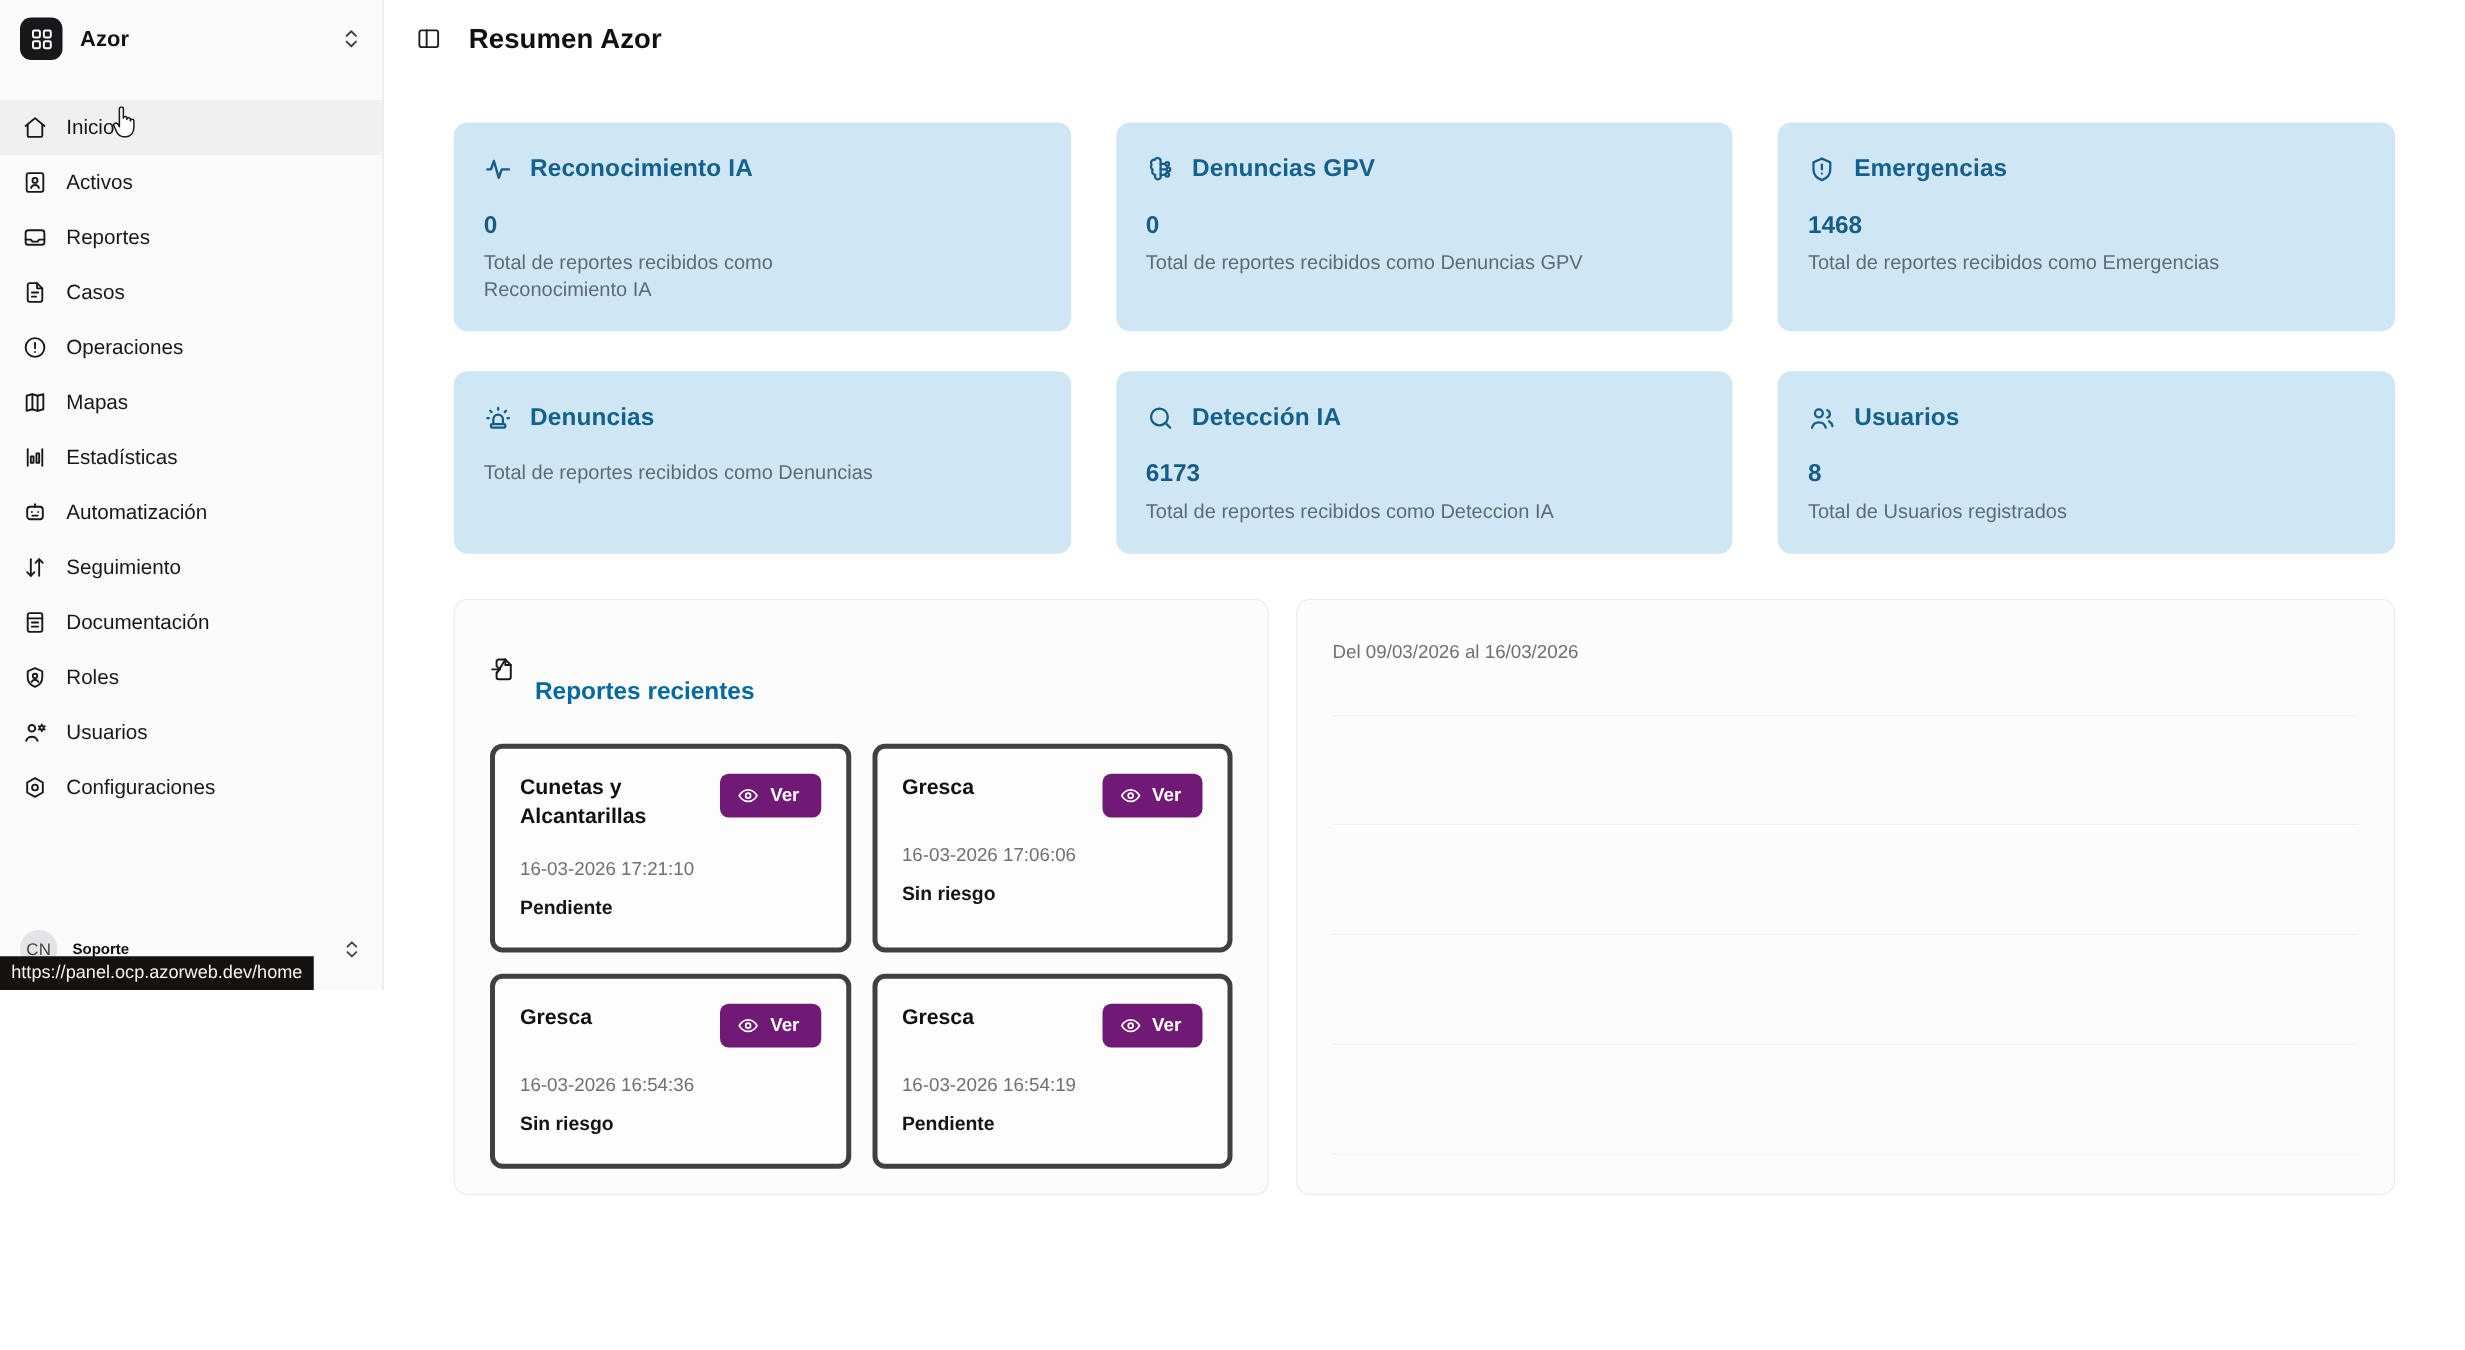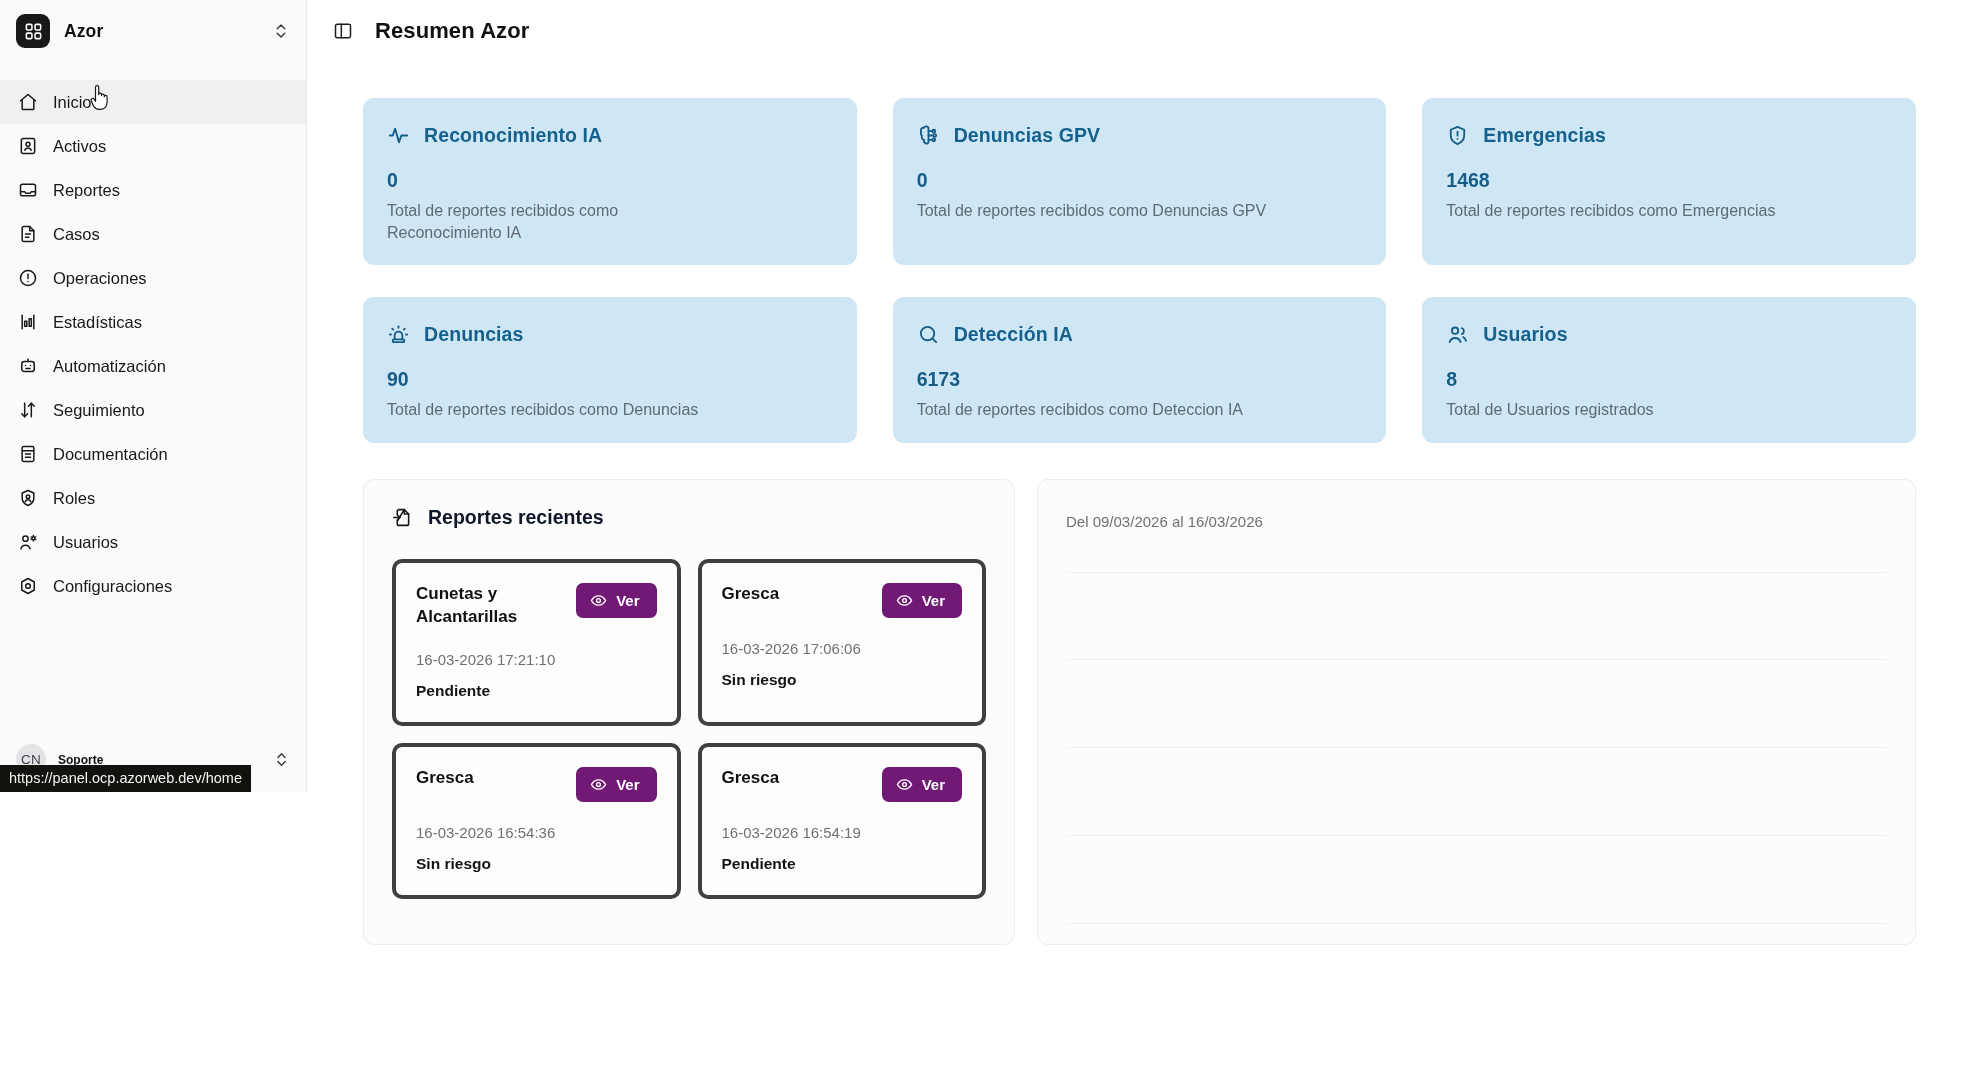--- a/index.html
+++ b/index.html
@@ -118,21 +118,21 @@
   }
   .card-box {
     background: #fcfcfc;
     border: 1px solid #ececec;
     border-radius: 11px;
     padding: 26px 28px 20px 28px;
     min-height: 430px;
   }
   .section-head { display: flex; align-items: center; gap: 15px; margin-bottom: 30px; }
   .section-ico { width: 21px; height: 21px; color: #18181b; flex: 0 0 21px; display: block; }
-  .section-title { font-size: 19.5px; font-weight: 700; color: #0f172a; }
+  .section-title { font-size: 19.5px; font-weight: 700; color: #0369a1; margin-top: 36px; }
 
   .report-grid {
     display: grid; grid-template-columns: 1fr 1fr;
     column-gap: 17px; row-gap: 17px;
   }
   .report-card {
     background: #fdfdfd;
     border: 4px solid #404040;
     border-radius: 10px;
     padding: 20px 20px 22px 20px;
@@ -242,20 +242,30 @@
         <span class="nav-ico">
           <svg width="20" height="20" viewBox="0 0 24 24" fill="none" stroke="currentColor" stroke-width="1.8" stroke-linecap="round" stroke-linejoin="round">
               <circle cx="12" cy="12" r="9"></circle>
               <path d="M12 7.5v5.2"></path>
               <path d="M12 16.3h.01"></path>
             </svg>
         </span>
         <span class="nav-label">Operaciones</span>
       </div>
 
+      <div class="nav-item">
+        <span class="nav-ico">
+          <svg width="20" height="20" viewBox="0 0 24 24" fill="none" stroke="currentColor" stroke-width="1.8" stroke-linecap="round" stroke-linejoin="round">
+              <path d="M4 5.5 9.5 4l5 1.5L20 4v14.5L14.5 20l-5-1.5L4 20z"></path>
+              <path d="M9.5 4v14.5"></path>
+              <path d="M14.5 5.5V20"></path>
+            </svg>
+        </span>
+        <span class="nav-label">Mapas</span>
+      </div>
 
       <div class="nav-item">
         <span class="nav-ico">
           <svg width="20" height="20" viewBox="0 0 24 24" fill="none" stroke="currentColor" stroke-width="1.8" stroke-linecap="round" stroke-linejoin="round">
               <path d="M5 4v16"></path>
               <path d="M19 4v16"></path>
               <rect x="8" y="11" width="2.6" height="6"></rect>
               <rect x="13.4" y="8" width="2.6" height="9"></rect>
             </svg>
         </span>
@@ -424,21 +434,20 @@
                   <rect x="6" y="17" width="12" height="3" rx="1"></rect>
                   <path d="M12 5V3.5"></path>
                   <path d="M6.5 7 5.4 5.9"></path>
                   <path d="M17.5 7l1.1-1.1"></path>
                   <path d="M4.2 12H3"></path>
                   <path d="M21 12h-1.2"></path>
                 </svg>
             </span>
             <span class="stat-title">Denuncias</span>
           </div>
-          <div class="stat-value">90</div>
           <div class="stat-desc wide">Total de reportes recibidos como Denuncias</div>
         </div>
 
         <div class="stat-card short">
           <div class="stat-head">
             <span class="stat-ico">
               <svg width="23" height="23" viewBox="0 0 24 24" fill="none" stroke="currentColor" stroke-width="1.9" stroke-linecap="round" stroke-linejoin="round">
                   <circle cx="11" cy="11" r="7"></circle>
                   <path d="m20 20-4-4"></path>
                 </svg>

